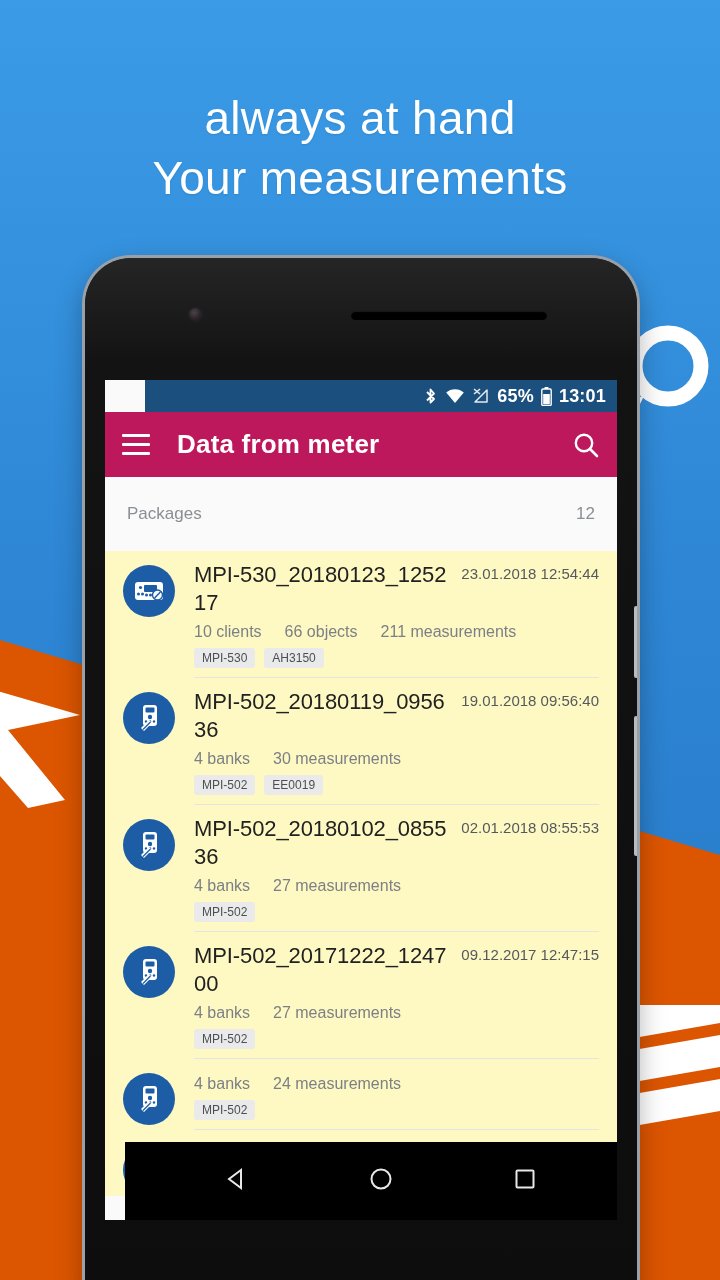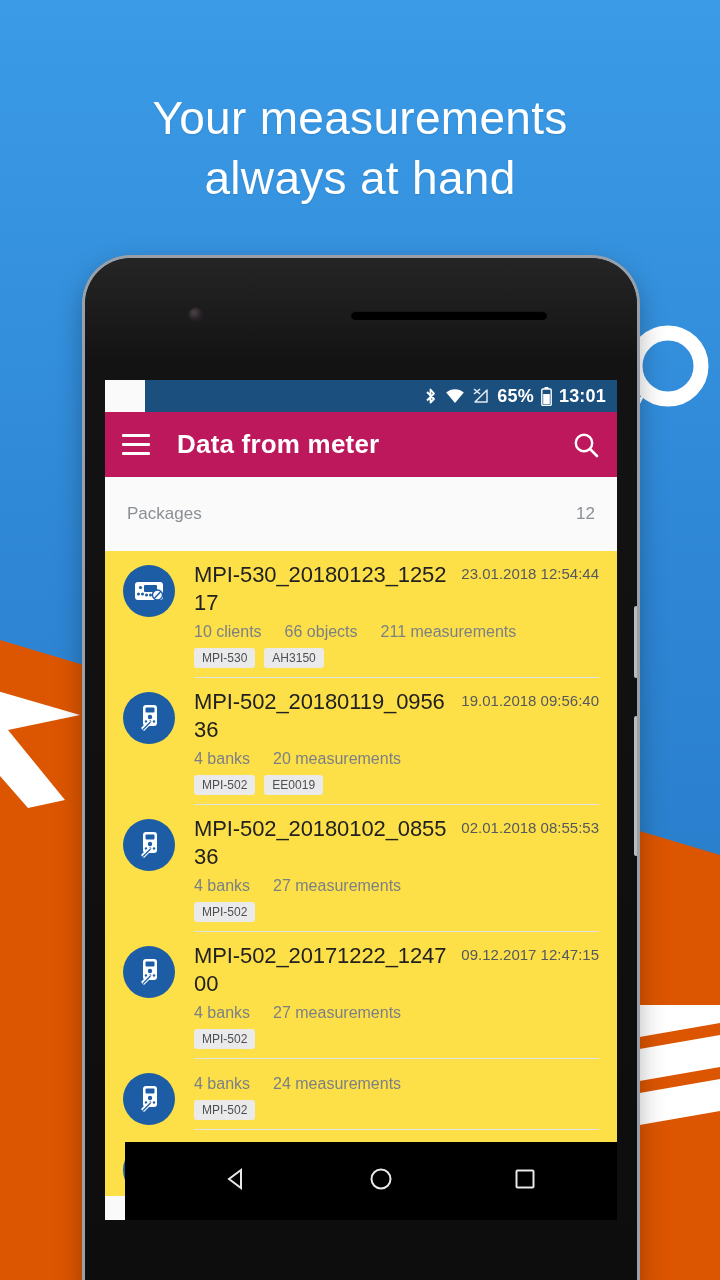--- a/index.html
+++ b/index.html
@@ -184,21 +184,21 @@
     display: flex;
     align-items: center;
     padding: 15px 22px;
     background: #FAFAFA;
     color: #8A8F94;
     font-size: 17px;
   }
   .list-header .lh-count { margin-left: auto; }
 
   .list {
-    background: #fde047;
+    background: #fef9c3;
   }
   .list-item {
     display: flex;
     padding: 10px 18px 0 18px;
     position: relative;
   }
   .li-icon {
     width: 52px;
     height: 52px;
     border-radius: 50%;
@@ -290,22 +290,22 @@
     <path d="M-10 20 L110 55 L38 70 L95 140 L58 148 L2 84 L-14 112 Z" fill="#FFFFFF"></path>
   </svg>
 
   <svg class="deco-bars" viewBox="0 0 110 135">
     <polygon points="18,2 110,-14 110,18 18,34" fill="#FFFFFF"></polygon>
     <polygon points="18,46 110,30 110,62 18,78" fill="#FFFFFF"></polygon>
     <polygon points="18,90 110,74 110,106 18,122" fill="#FFFFFF"></polygon>
   </svg>
 
   <div class="headline">
+    <div>always at hand</div>
     <div>Your measurements</div>
-    <div>always at hand</div>
   </div>
 
   <div class="phone">
     <div class="phone-inner"></div>
     <div class="camera"></div>
     <div class="speaker"></div>
     <div class="side-btn s1"></div>
     <div class="side-btn s2"></div>
 
     <div class="screen">
@@ -403,21 +403,21 @@
                 <line x1="11" y1="28.5" x2="18.5" y2="21" stroke="#1C5DA5" stroke-width="1.3"></line>
               </svg>
             </div>
             <div class="li-body">
               <div class="li-toprow">
                 <div class="li-title">MPI-502_20180119_095636</div>
                 <div class="li-date">19.01.2018 09:56:40</div>
               </div>
               <div class="li-stats">
                 <span>4 banks</span>
-                <span>20 measurements</span>
+                <span>30 measurements</span>
               </div>
               <div class="li-tags">
                 <span class="tag">MPI-502</span>
                 <span class="tag">EE0019</span>
               </div>
             </div>
           </div>
           <div class="list-item">
             <div class="li-icon">
               <svg width="34" height="34" viewBox="0 0 34 34">

